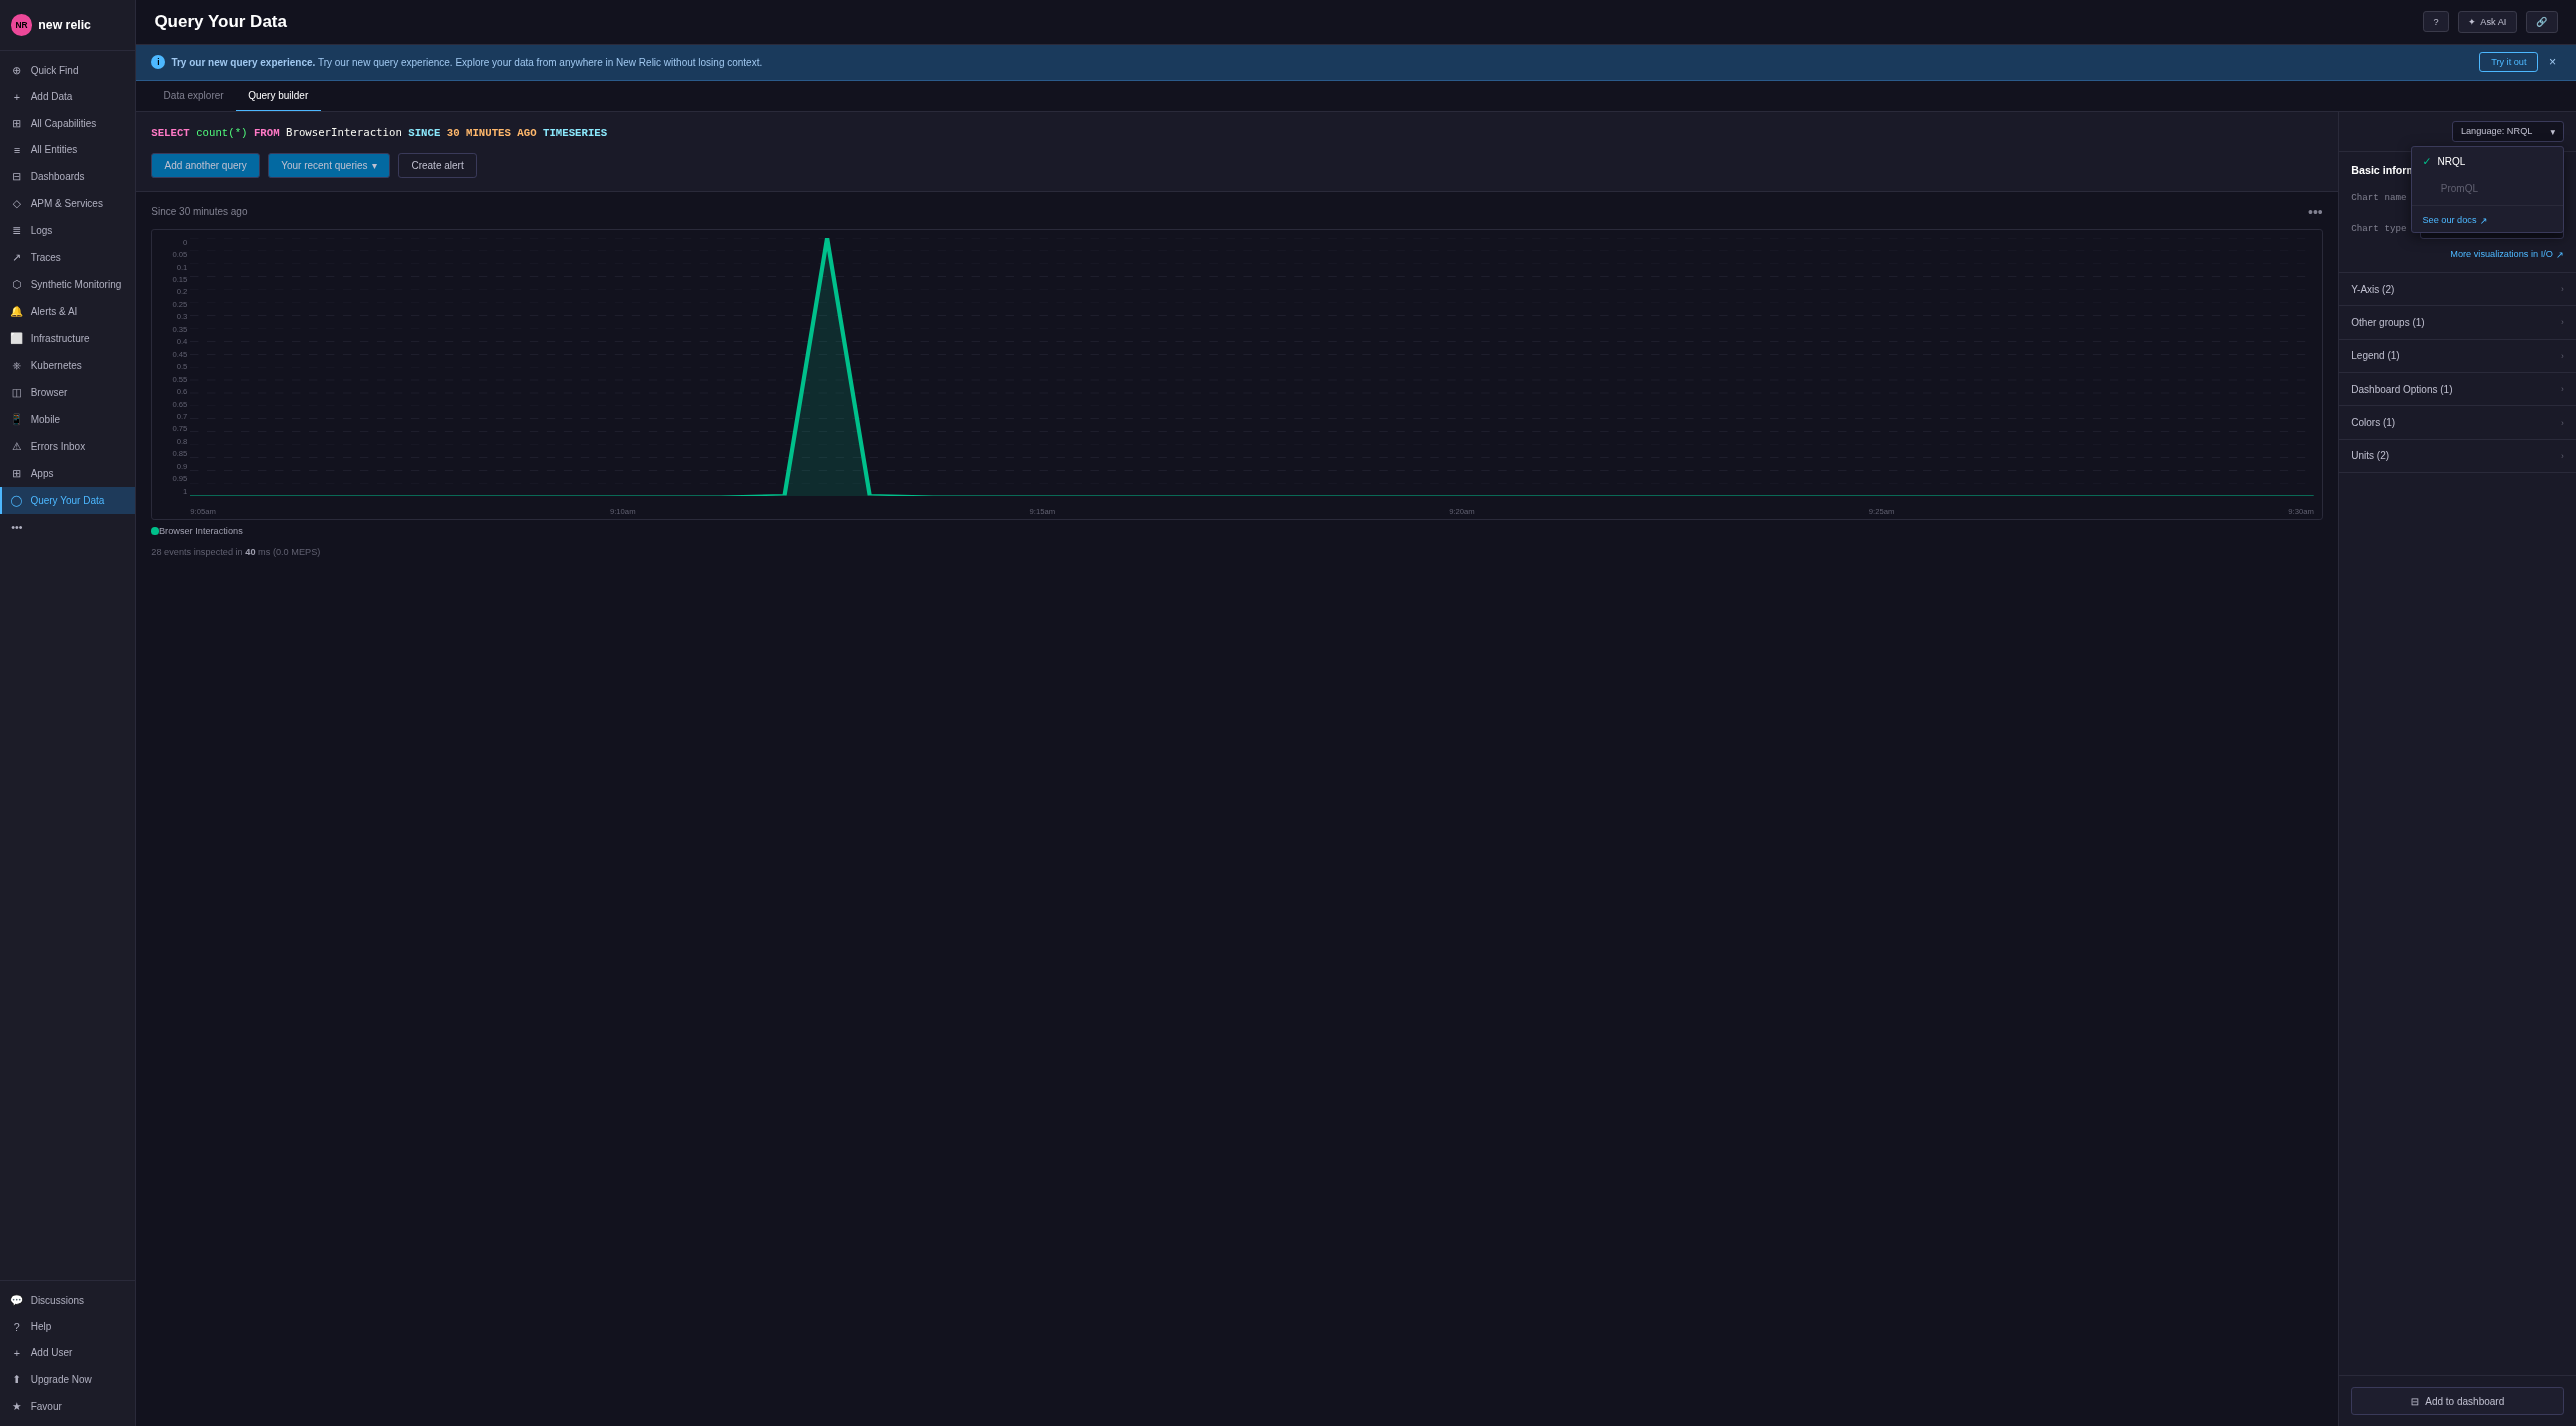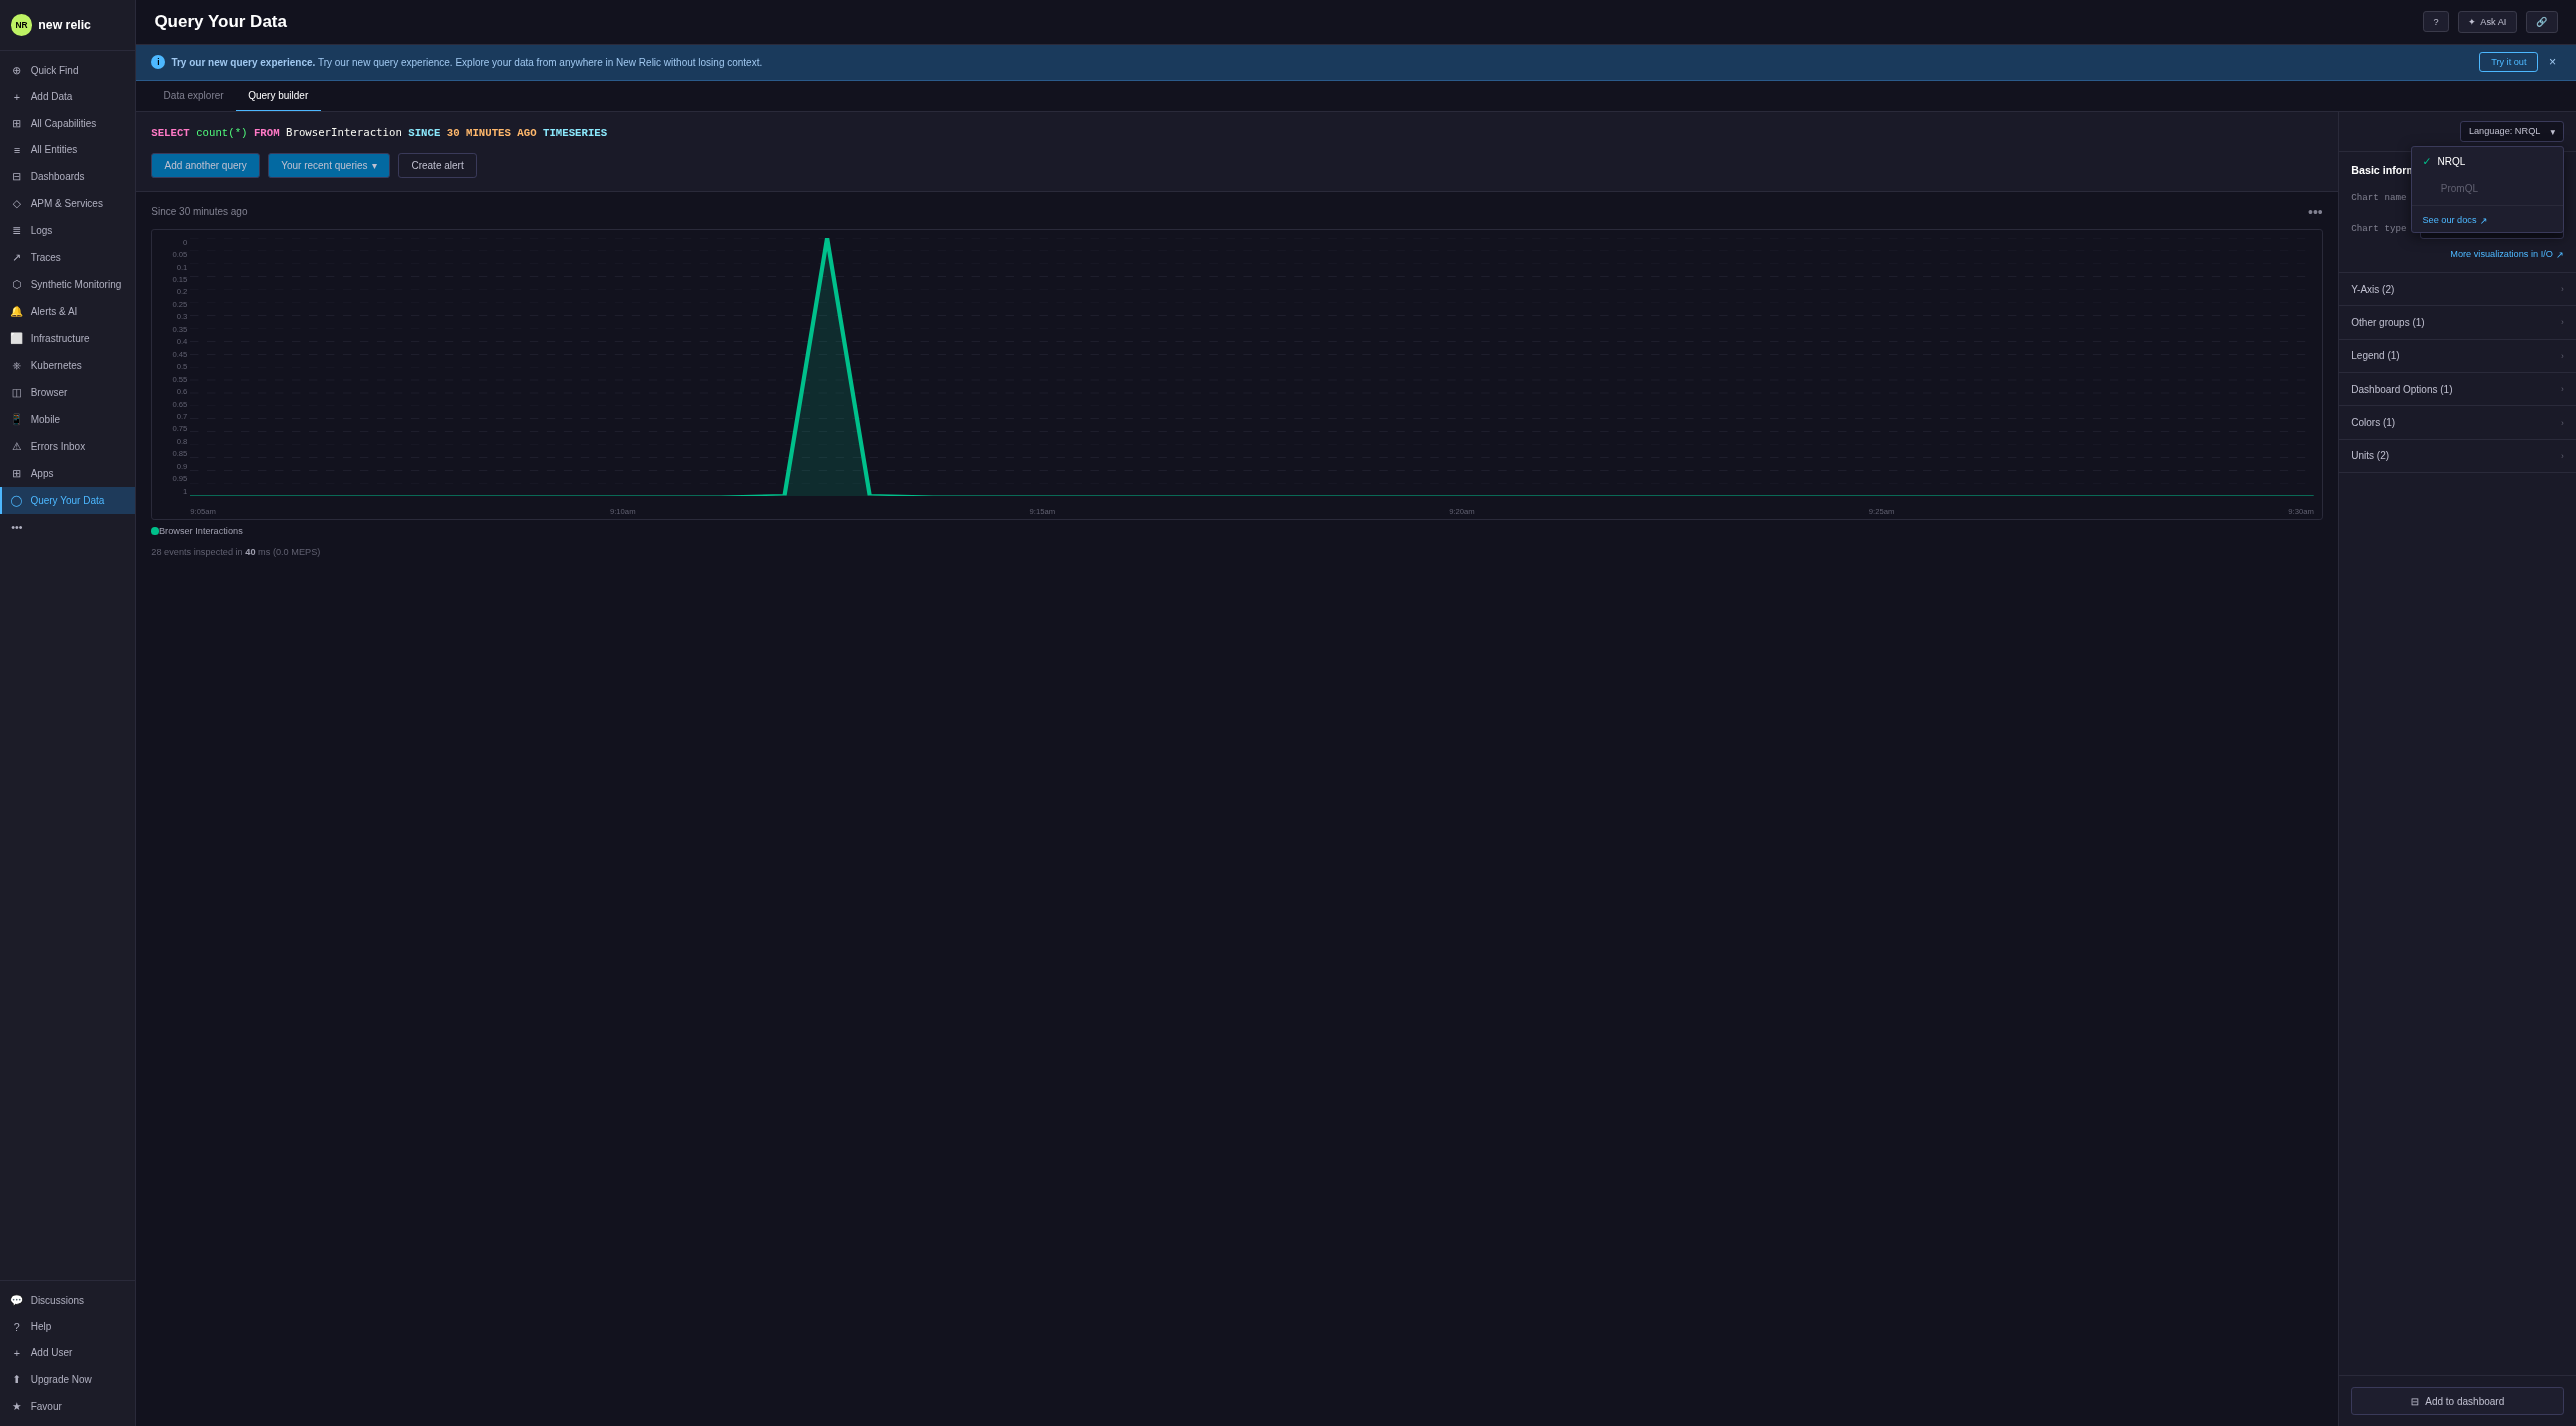--- a/index.html
+++ b/index.html
@@ -17,21 +17,21 @@
     }
     #sidebar-logo {
       padding: 14px 10.7px;
       display: flex;
       align-items: center;
       gap: 6.1px;
       border-bottom: 0.8px solid #2a2a3a;
     }
     .logo-icon {
       width: 21.5px; height: 21.5px;
-      background: #bef264;
+      background: #ec4899;
       border-radius: 50%;
       display: flex; align-items: center; justify-content: center;
       font-weight: bold; color: #000; font-size: 8.4px;
     }
     .logo-text { color: #ffffff; font-size: 12.3px; font-weight: 600; }
 
     .sidebar-nav { flex: 1; overflow-y: auto; padding: 6.1px 0; }
     .sidebar-item {
       display: flex; align-items: center; gap: 7.7px;
       padding: 7px 10.7px;
@@ -276,21 +276,21 @@
 
     
     #lang-dropdown-wrapper {
       position: relative;
       padding: 9.2px 12.3px;
       border-bottom: 0.8px solid #2a2a3a;
       display: flex;
       justify-content: flex-end;
     }
     #lang-selector {
-      display: flex; align-items: center; gap: 10px;
+      display: flex; align-items: center; gap: 18px;
       padding: 3.8px 7.7px;
       background: #12121e;
       border: 0.8px solid #3a3a5a;
       border-radius: 3.1px;
       color: #c0c0d0;
       font-size: 9.2px;
       cursor: pointer;
     }
 
     

